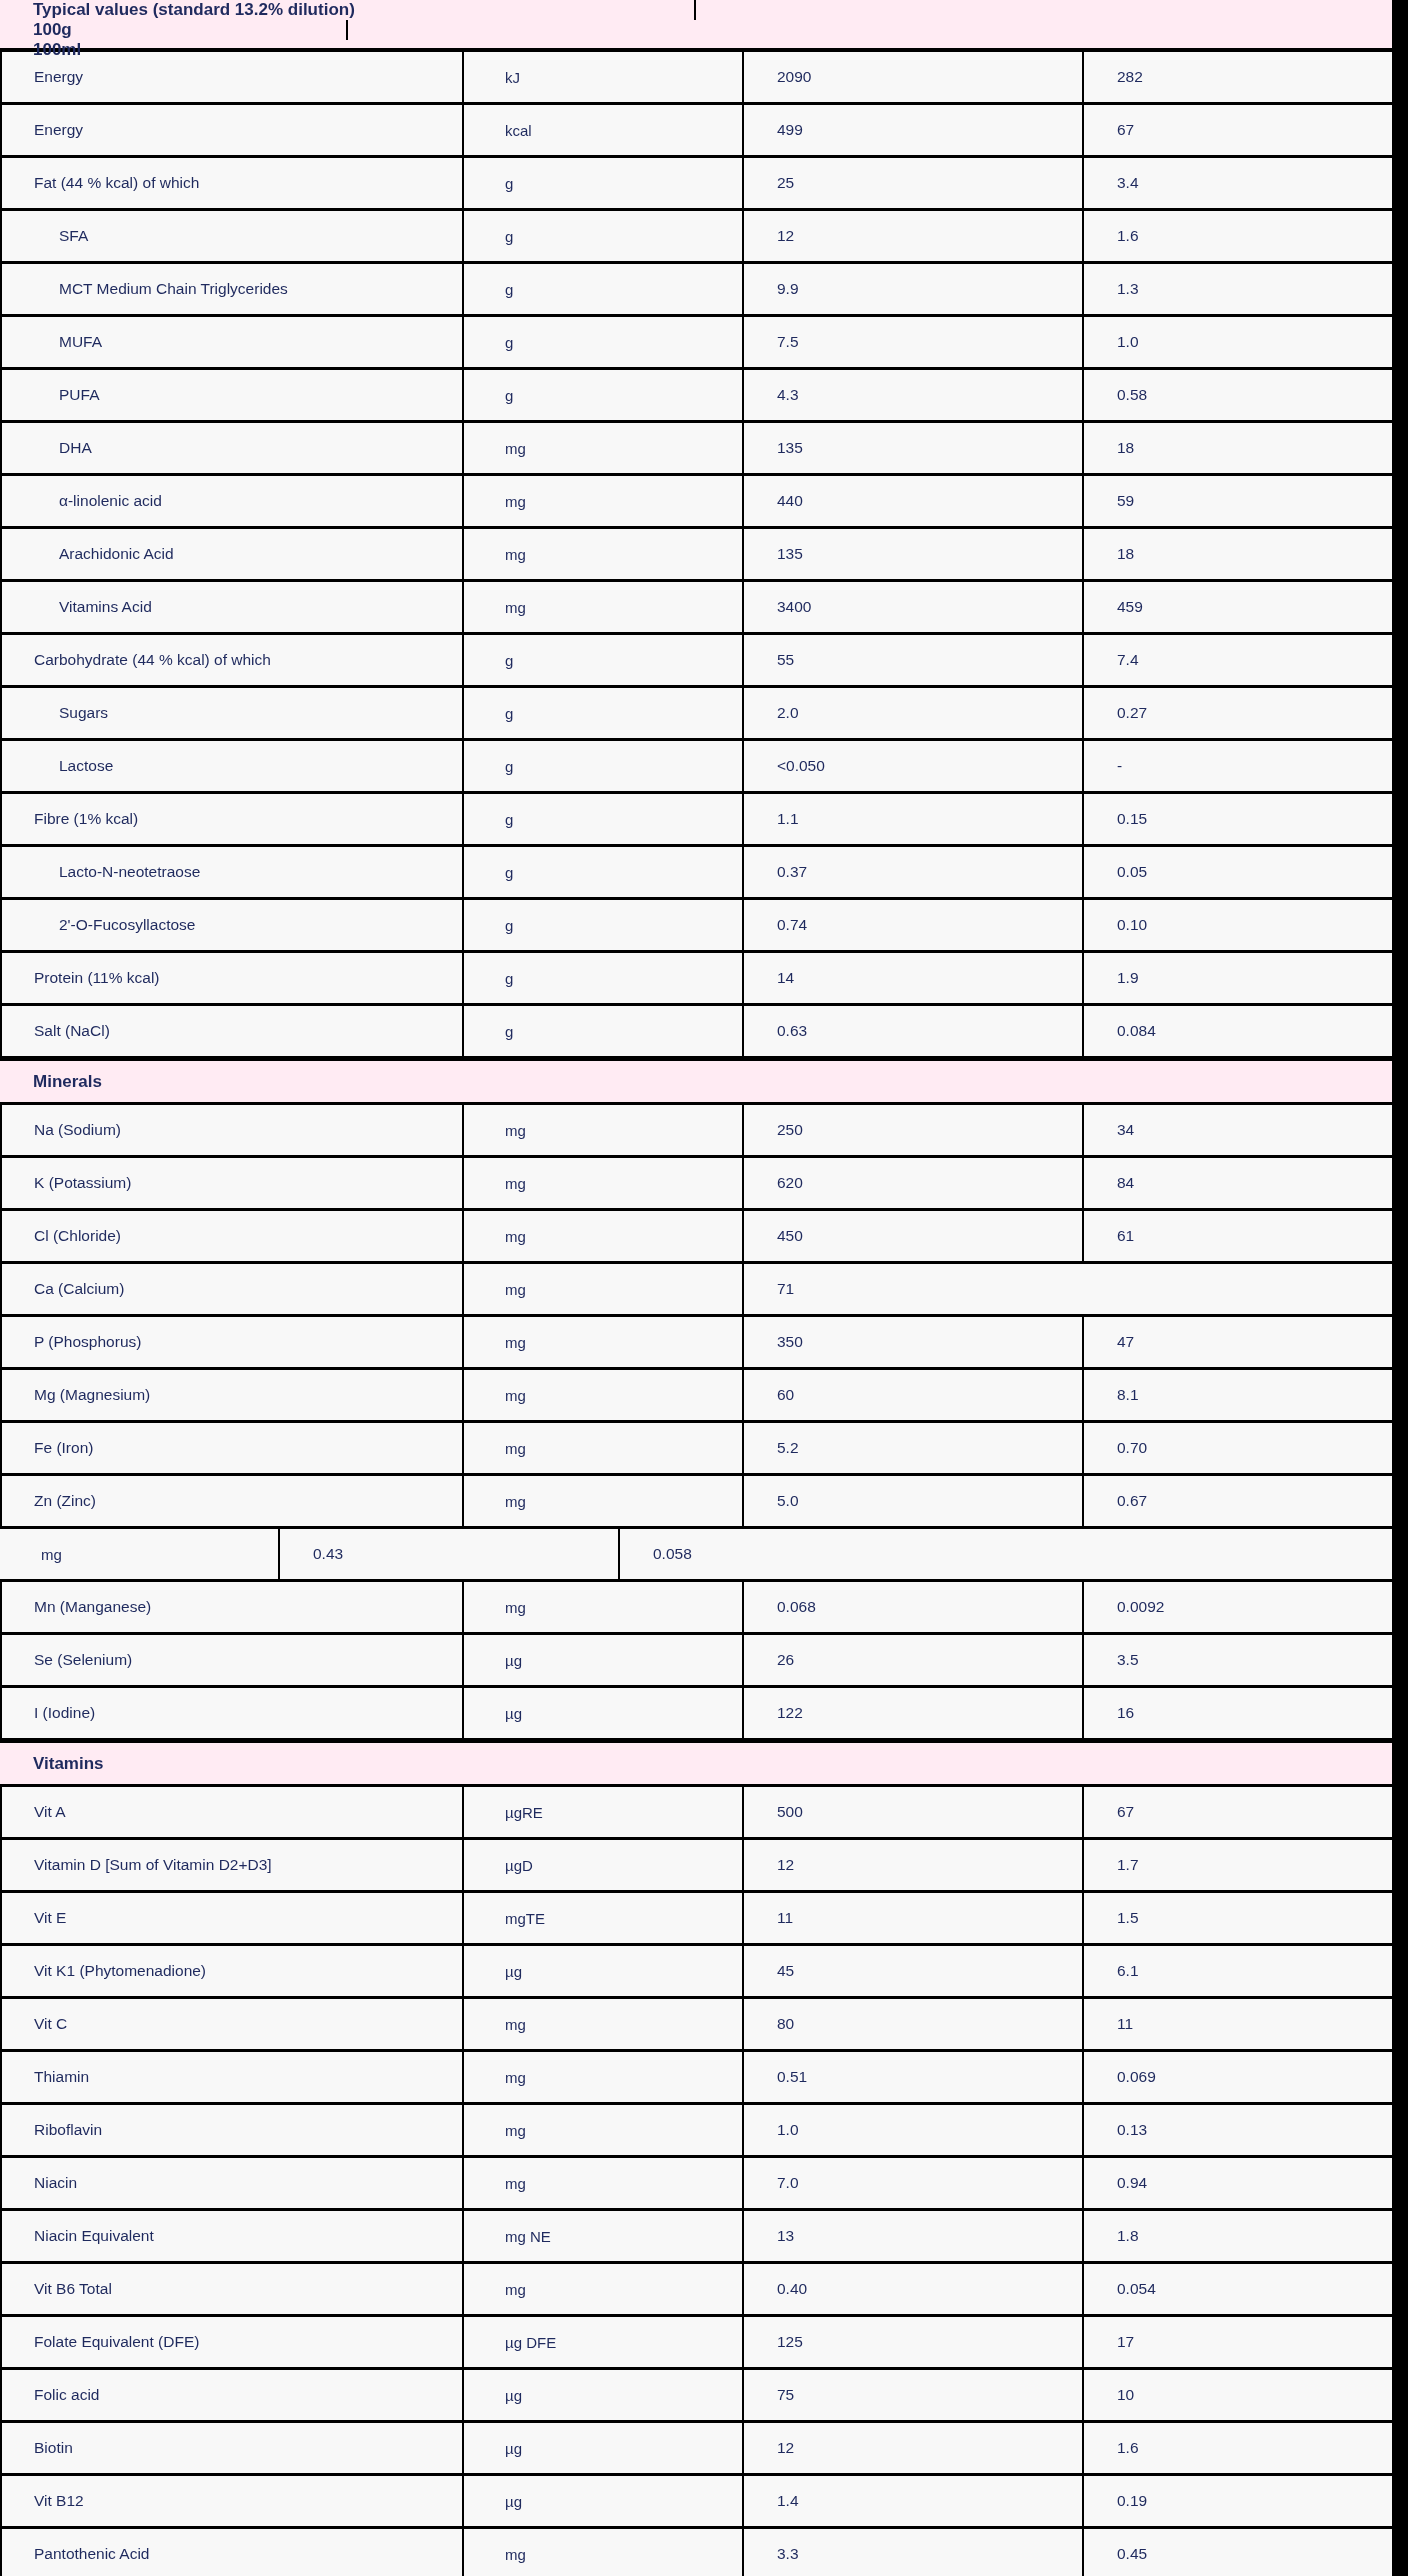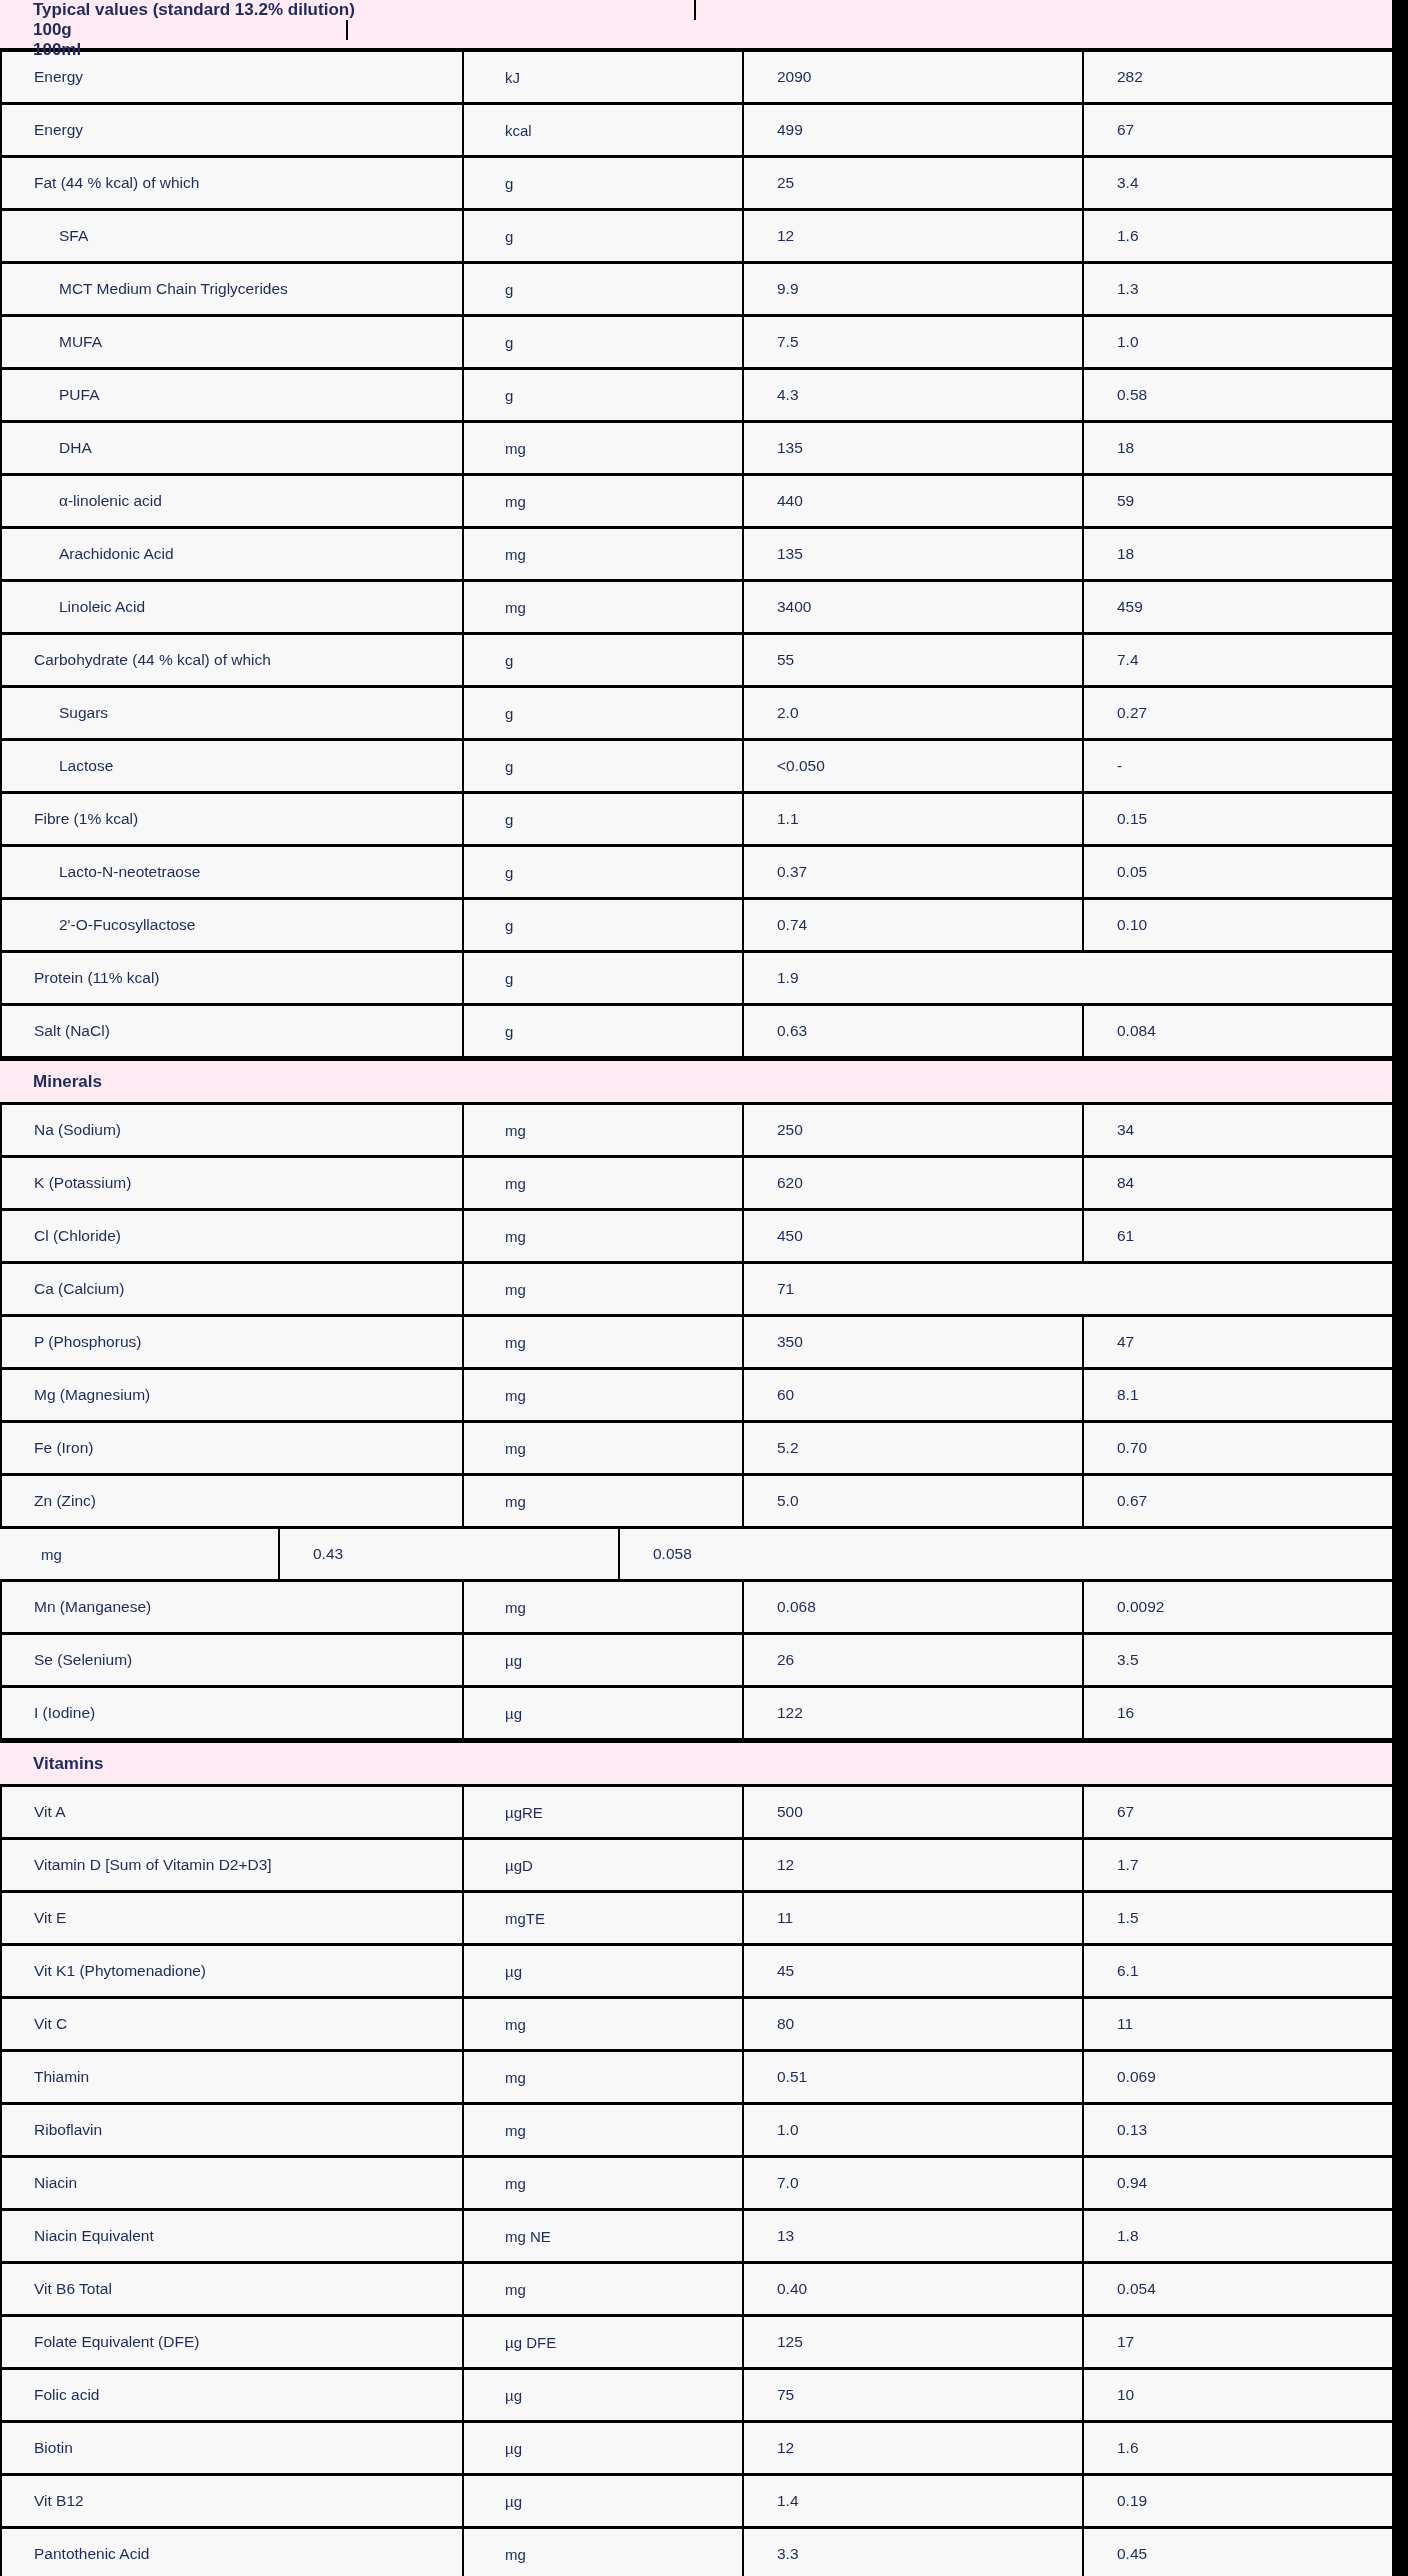--- a/index.html
+++ b/index.html
@@ -105,21 +105,21 @@
         <div class="c3">440</div>
         <div class="c4">59</div>
       </div>
       <div class="row">
         <div class="c1 indent">Arachidonic Acid</div>
         <div class="c2">mg</div>
         <div class="c3">135</div>
         <div class="c4">18</div>
       </div>
       <div class="row">
-        <div class="c1 indent">Linoleic Acid</div>
+        <div class="c1 indent">Vitamins Acid</div>
         <div class="c2">mg</div>
         <div class="c3">3400</div>
         <div class="c4">459</div>
       </div>
       <div class="row">
         <div class="c1">Carbohydrate (44 % kcal) of which</div>
         <div class="c2">g</div>
         <div class="c3">55</div>
         <div class="c4">7.4</div>
       </div>
@@ -149,20 +149,21 @@
       </div>
       <div class="row">
         <div class="c1 indent">2'-O-Fucosyllactose</div>
         <div class="c2">g</div>
         <div class="c3">0.74</div>
         <div class="c4">0.10</div>
       </div>
       <div class="row">
         <div class="c1">Protein (11% kcal)</div>
         <div class="c2">g</div>
+        <div class="c3">14</div>
         <div class="c4">1.9</div>
       </div>
       <div class="row">
         <div class="c1">Salt (NaCl)</div>
         <div class="c2">g</div>
         <div class="c3">0.63</div>
         <div class="c4">0.084</div>
       </div>
       <div class="section">Minerals</div>
       <div class="row">

